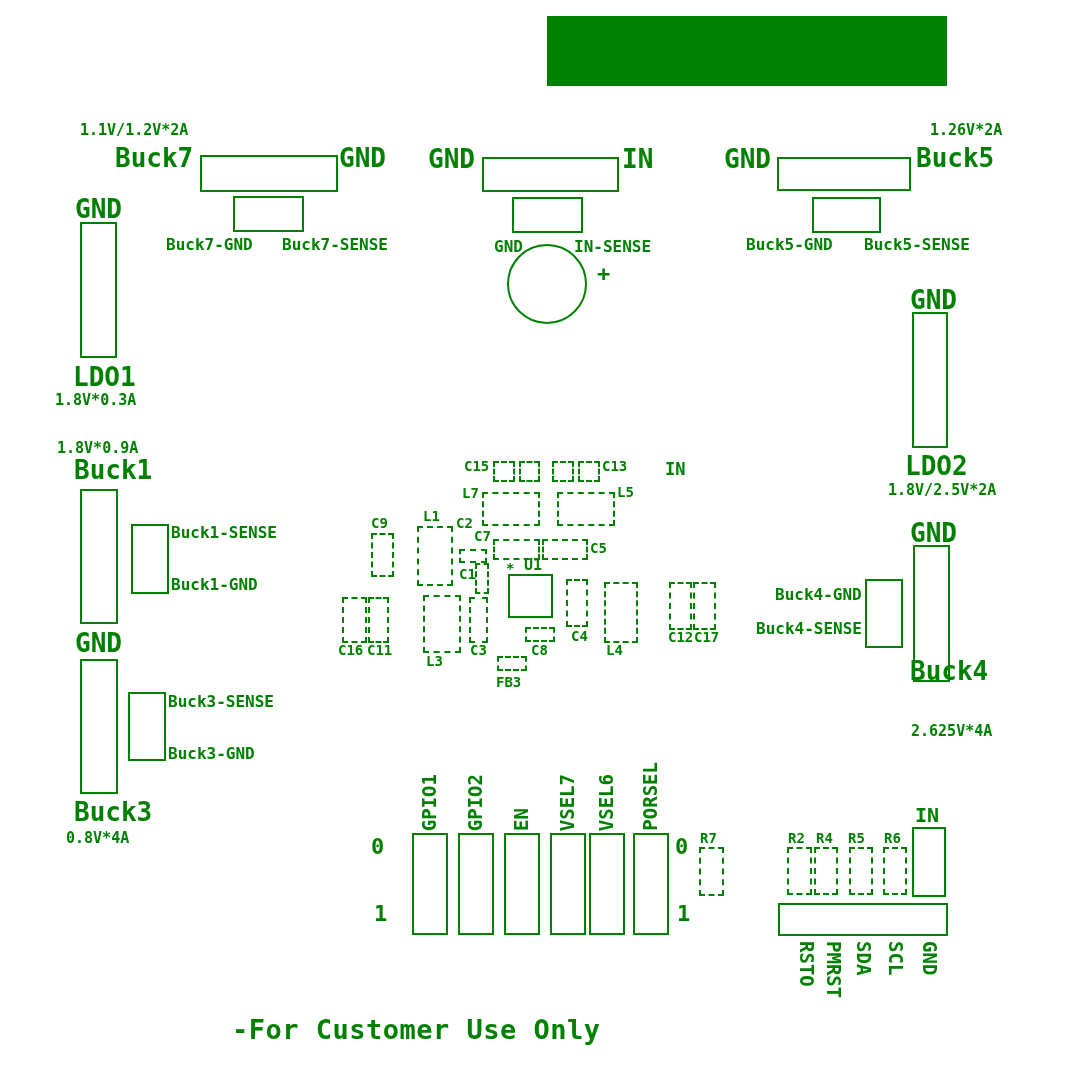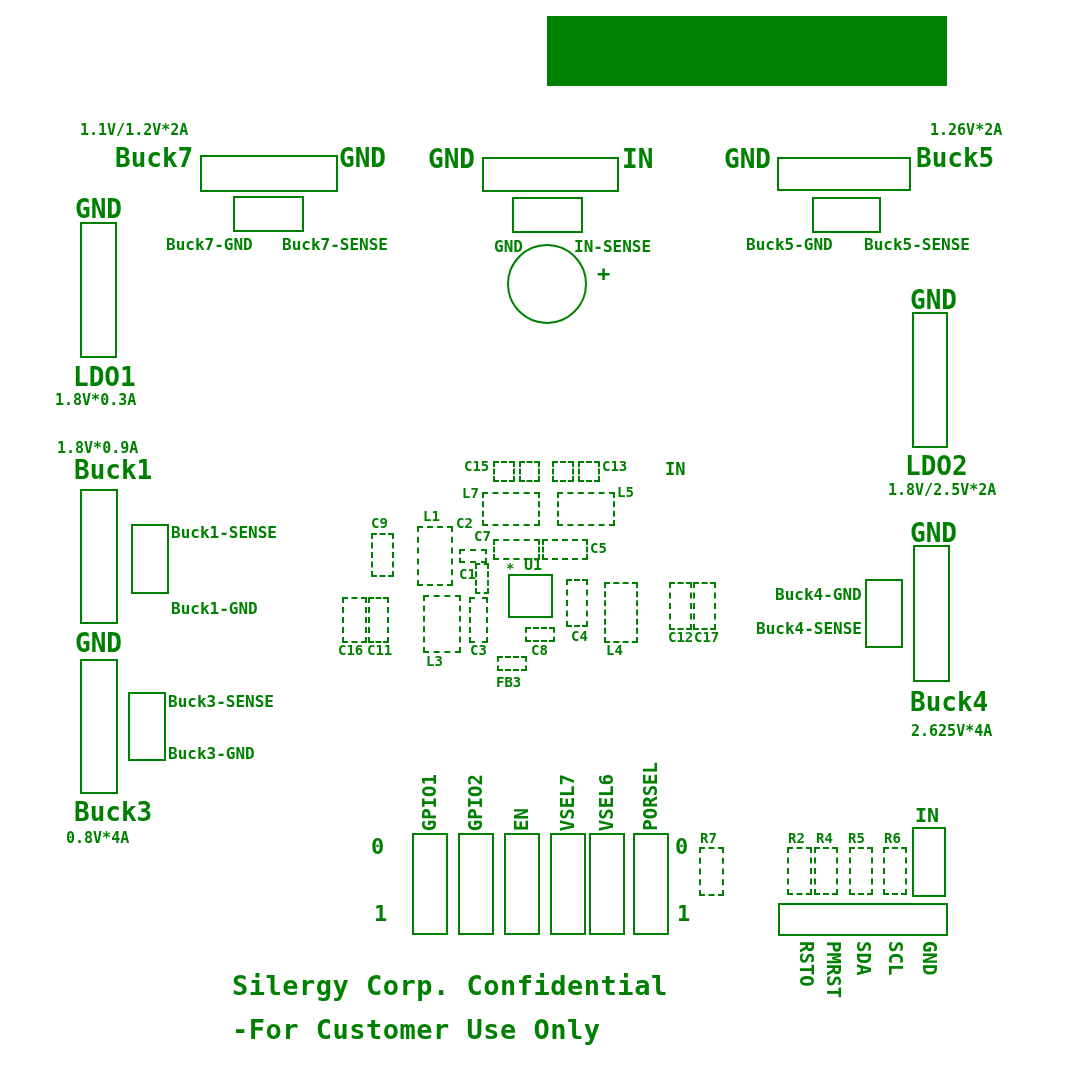--- a/index.html
+++ b/index.html
@@ -66,36 +66,36 @@
   <div class="lbl t26" style="left:910px;top:287px;">GND</div>
   <div class="rect" style="left:912px;top:312px;width:36px;height:136px;"></div>
   <div class="lbl t26" style="left:905px;top:453px;">LDO2</div>
   <div class="lbl t15" style="left:888px;top:483px;">1.8V/2.5V*2A</div>
 
   <div class="lbl t15" style="left:57px;top:441px;">1.8V*0.9A</div>
   <div class="lbl t26" style="left:74px;top:457px;">Buck1</div>
   <div class="rect" style="left:80px;top:489px;width:38px;height:135px;"></div>
   <div class="rect" style="left:131px;top:524px;width:38px;height:70px;"></div>
   <div class="lbl t16" style="left:171px;top:525px;">Buck1-SENSE</div>
-  <div class="lbl t16" style="left:171px;top:577px;margin-top:24px;">Buck1-GND</div>
+  <div class="lbl t16" style="left:171px;top:577px;">Buck1-GND</div>
   <div class="lbl t26" style="left:75px;top:630px;">GND</div>
 
   <div class="rect" style="left:80px;top:659px;width:38px;height:135px;"></div>
   <div class="rect" style="left:128px;top:692px;width:38px;height:69px;"></div>
   <div class="lbl t16" style="left:168px;top:694px;">Buck3-SENSE</div>
   <div class="lbl t16" style="left:168px;top:746px;">Buck3-GND</div>
   <div class="lbl t26" style="left:74px;top:799px;">Buck3</div>
   <div class="lbl t15" style="left:66px;top:831px;">0.8V*4A</div>
 
   <div class="lbl t26" style="left:910px;top:520px;">GND</div>
   <div class="rect" style="left:913px;top:545px;width:37px;height:137px;"></div>
   <div class="rect" style="left:865px;top:579px;width:38px;height:69px;"></div>
   <div class="lbl t16" style="left:775px;top:587px;">Buck4-GND</div>
   <div class="lbl t16" style="left:756px;top:621px;">Buck4-SENSE</div>
-  <div class="lbl t26" style="left:910px;top:689px;">Buck4</div>
+  <div class="lbl t26" style="left:910px;top:658px;">Buck4</div>
   <div class="lbl t15" style="left:911px;top:724px;">2.625V*4A</div>
 
   <div class="lbl t14" style="left:464px;top:459px;">C15</div>
   <div class="rect dashed" style="left:493px;top:461px;width:22px;height:21px;"></div>
   <div class="rect dashed" style="left:519px;top:461px;width:21px;height:21px;"></div>
   <div class="rect dashed" style="left:552px;top:461px;width:22px;height:21px;"></div>
   <div class="rect dashed" style="left:578px;top:461px;width:22px;height:21px;"></div>
   <div class="lbl t14" style="left:602px;top:459px;">C13</div>
   <div class="lbl t17" style="left:665px;top:461px;">IN</div>
 
@@ -181,16 +181,15 @@
   <div class="lbl t20" style="left:915px;top:805px;">IN</div>
   <div class="rect" style="left:912px;top:827px;width:34px;height:70px;"></div>
   <div class="rect" style="left:778px;top:903px;width:170px;height:33px;"></div>
 
   <div class="lbl t19 vdn" style="left:797px;top:941px;">RSTO</div>
   <div class="lbl t19 vdn" style="left:824px;top:941px;">PMRST</div>
   <div class="lbl t19 vdn" style="left:854px;top:941px;">SDA</div>
   <div class="lbl t19 vdn" style="left:886px;top:941px;">SCL</div>
   <div class="lbl t19 vdn" style="left:920px;top:941px;">GND</div>
 
-  <div class="lbl t27" style="left:232px;top:972px;">Silergy Corp. Confidential</div>
   <div class="lbl t27" style="left:232px;top:1016px;">-For Customer Use Only</div>
 
 </div>
 
 </body></html>

